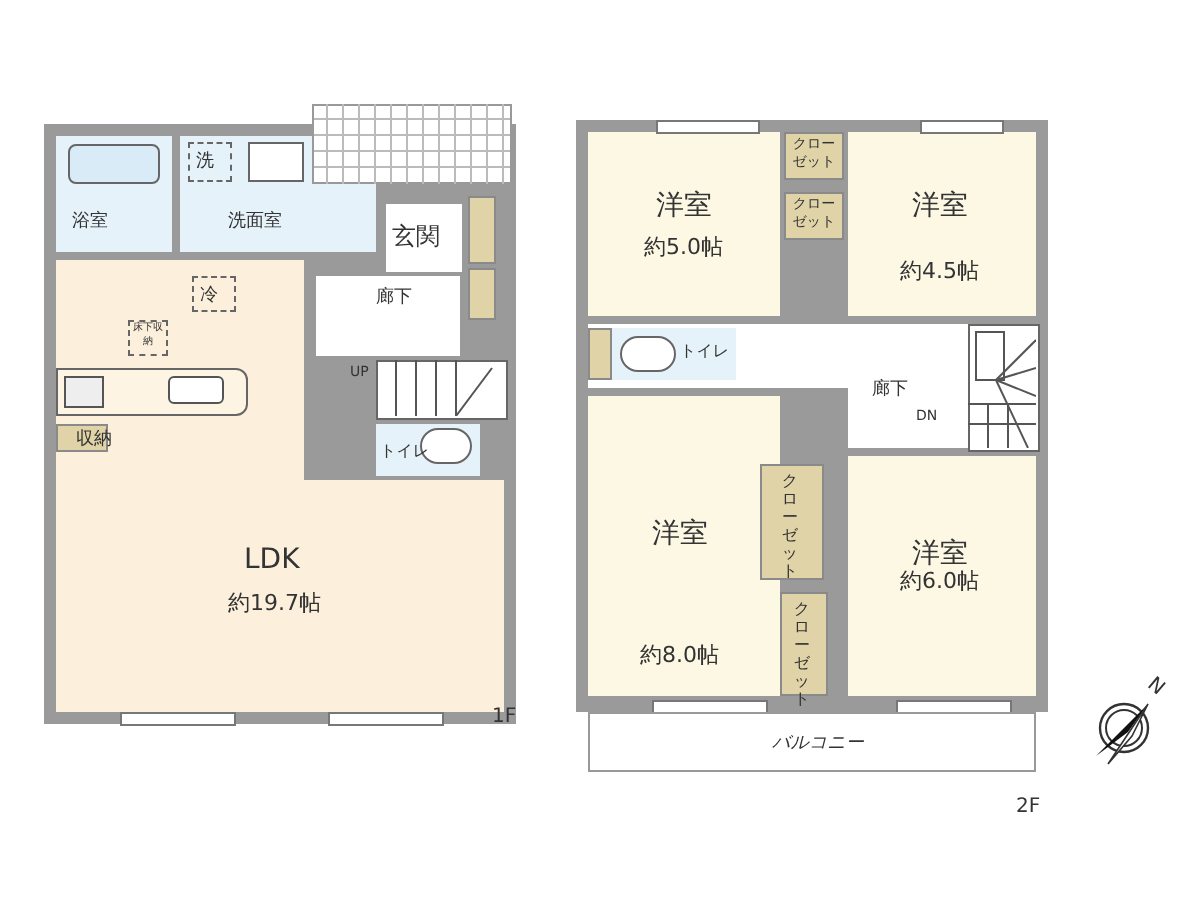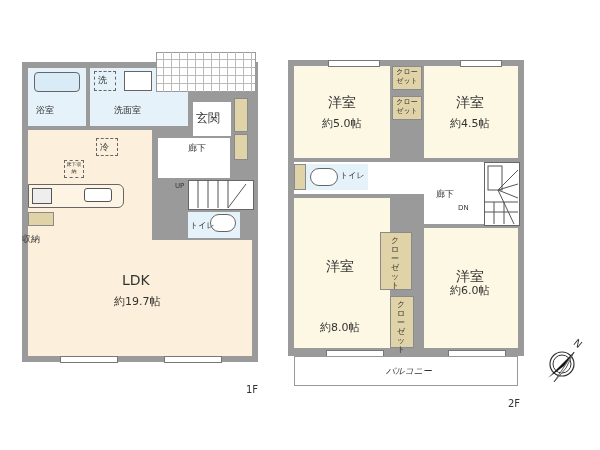--- a/index.html
+++ b/index.html
@@ -59,48 +59,48 @@
   <div class="room" style="left:6px;top:68px;width:124px;height:114px;background:#fcf0dc;"></div>
   <div class="room" style="left:6px;top:178px;width:224px;height:116px;background:#fcf0dc;"></div>
   <div class="abs dash" style="left:74px;top:76px;width:22px;height:18px;"></div>
   <div class="lbl sm" style="left:78px;top:79px;">冷</div>
   <div class="abs dash" style="left:42px;top:98px;width:20px;height:18px;"></div>
   <div class="lbl xs" style="left:43px;top:99px;width:18px;white-space:normal;font-size:5px;line-height:7px;">床下収納</div>
   <div class="abs" style="left:6px;top:122px;width:96px;height:24px;border:1px solid #666;border-radius:0 6px 6px 0;background:#fdf4e4;"></div>
   <div class="abs" style="left:10px;top:126px;width:20px;height:16px;border:1px solid #555;background:#eee;"></div>
   <div class="abs" style="left:62px;top:126px;width:28px;height:14px;border:1px solid #555;border-radius:3px;background:#fff;"></div>
   <div class="abs cl" style="left:6px;top:150px;width:26px;height:14px;"></div>
-  <div class="lbl" style="left:0;top:151px;font-size:9px;margin-top:20px;">収納</div>
+  <div class="lbl" style="left:16px;top:151px;font-size:9px;">収納</div>
   <div class="lbl" style="left:100px;top:210px;font-size:14px;">LDK</div>
   <div class="lbl area" style="left:92px;top:232px;">約19.7帖</div>
 
   <div class="win" style="left:38px;top:294px;width:56px;height:5px;"></div>
   <div class="win" style="left:142px;top:294px;width:56px;height:5px;"></div>
 </div>
 
 <div class="abs" style="left:156px;top:52px;width:100px;height:40px;background:repeating-linear-gradient(0deg,#fff 0 7px,#bbb 7px 8px),#fff;border:1px solid #999;"></div>
 <div class="abs" style="left:156px;top:52px;width:100px;height:40px;background:repeating-linear-gradient(90deg,transparent 0 7px,#bbb 7px 8px);"></div>
 
-<div class="lbl" style="left:246px;top:384px;font-size:10px;">1F</div>
+<div class="lbl" style="left:246px;top:353px;font-size:10px;">1F</div>
 
 <div class="abs" style="left:288px;top:60px;width:236px;height:296px;">
   <div class="abs wall" style="left:0;top:0;width:236px;height:296px;"></div>
 
   <div class="room" style="left:6px;top:6px;width:96px;height:92px;background:#fcf8e4;"></div>
   <div class="lbl big" style="left:40px;top:34px;">洋室</div>
   <div class="lbl area" style="left:34px;top:56px;">約5.0帖</div>
 
   <div class="abs cl" style="left:104px;top:6px;width:30px;height:24px;"></div>
   <div class="lbl" style="left:105px;top:8px;width:28px;white-space:normal;font-size:7px;line-height:9px;">クローゼット</div>
   <div class="abs cl" style="left:104px;top:36px;width:30px;height:24px;"></div>
   <div class="lbl" style="left:105px;top:38px;width:28px;white-space:normal;font-size:7px;line-height:9px;">クローゼット</div>
 
   <div class="room" style="left:136px;top:6px;width:94px;height:92px;background:#fcf8e4;"></div>
   <div class="lbl big" style="left:168px;top:34px;">洋室</div>
-  <div class="lbl area" style="left:162px;top:56px;">約4.5帖</div>
+  <div class="lbl area" style="left:162px;top:68px;">約4.5帖</div>
 
   <div class="room" style="left:6px;top:102px;width:190px;height:32px;background:#fff;"></div>
   <div class="room" style="left:136px;top:102px;width:60px;height:62px;background:#fff;"></div>
   <div class="lbl sm" style="left:148px;top:128px;">廊下</div>
   <div class="lbl" style="left:170px;top:144px;font-size:7px;">DN</div>
 
   <div class="abs cl" style="left:6px;top:104px;width:12px;height:26px;"></div>
   <div class="room" style="left:18px;top:104px;width:62px;height:26px;background:#e6f2fa;"></div>
   <div class="abs" style="left:22px;top:108px;width:28px;height:18px;border:1px solid #666;border-radius:9px;background:#fff;"></div>
   <div class="lbl" style="left:52px;top:110px;font-size:8px;">トイレ</div>

